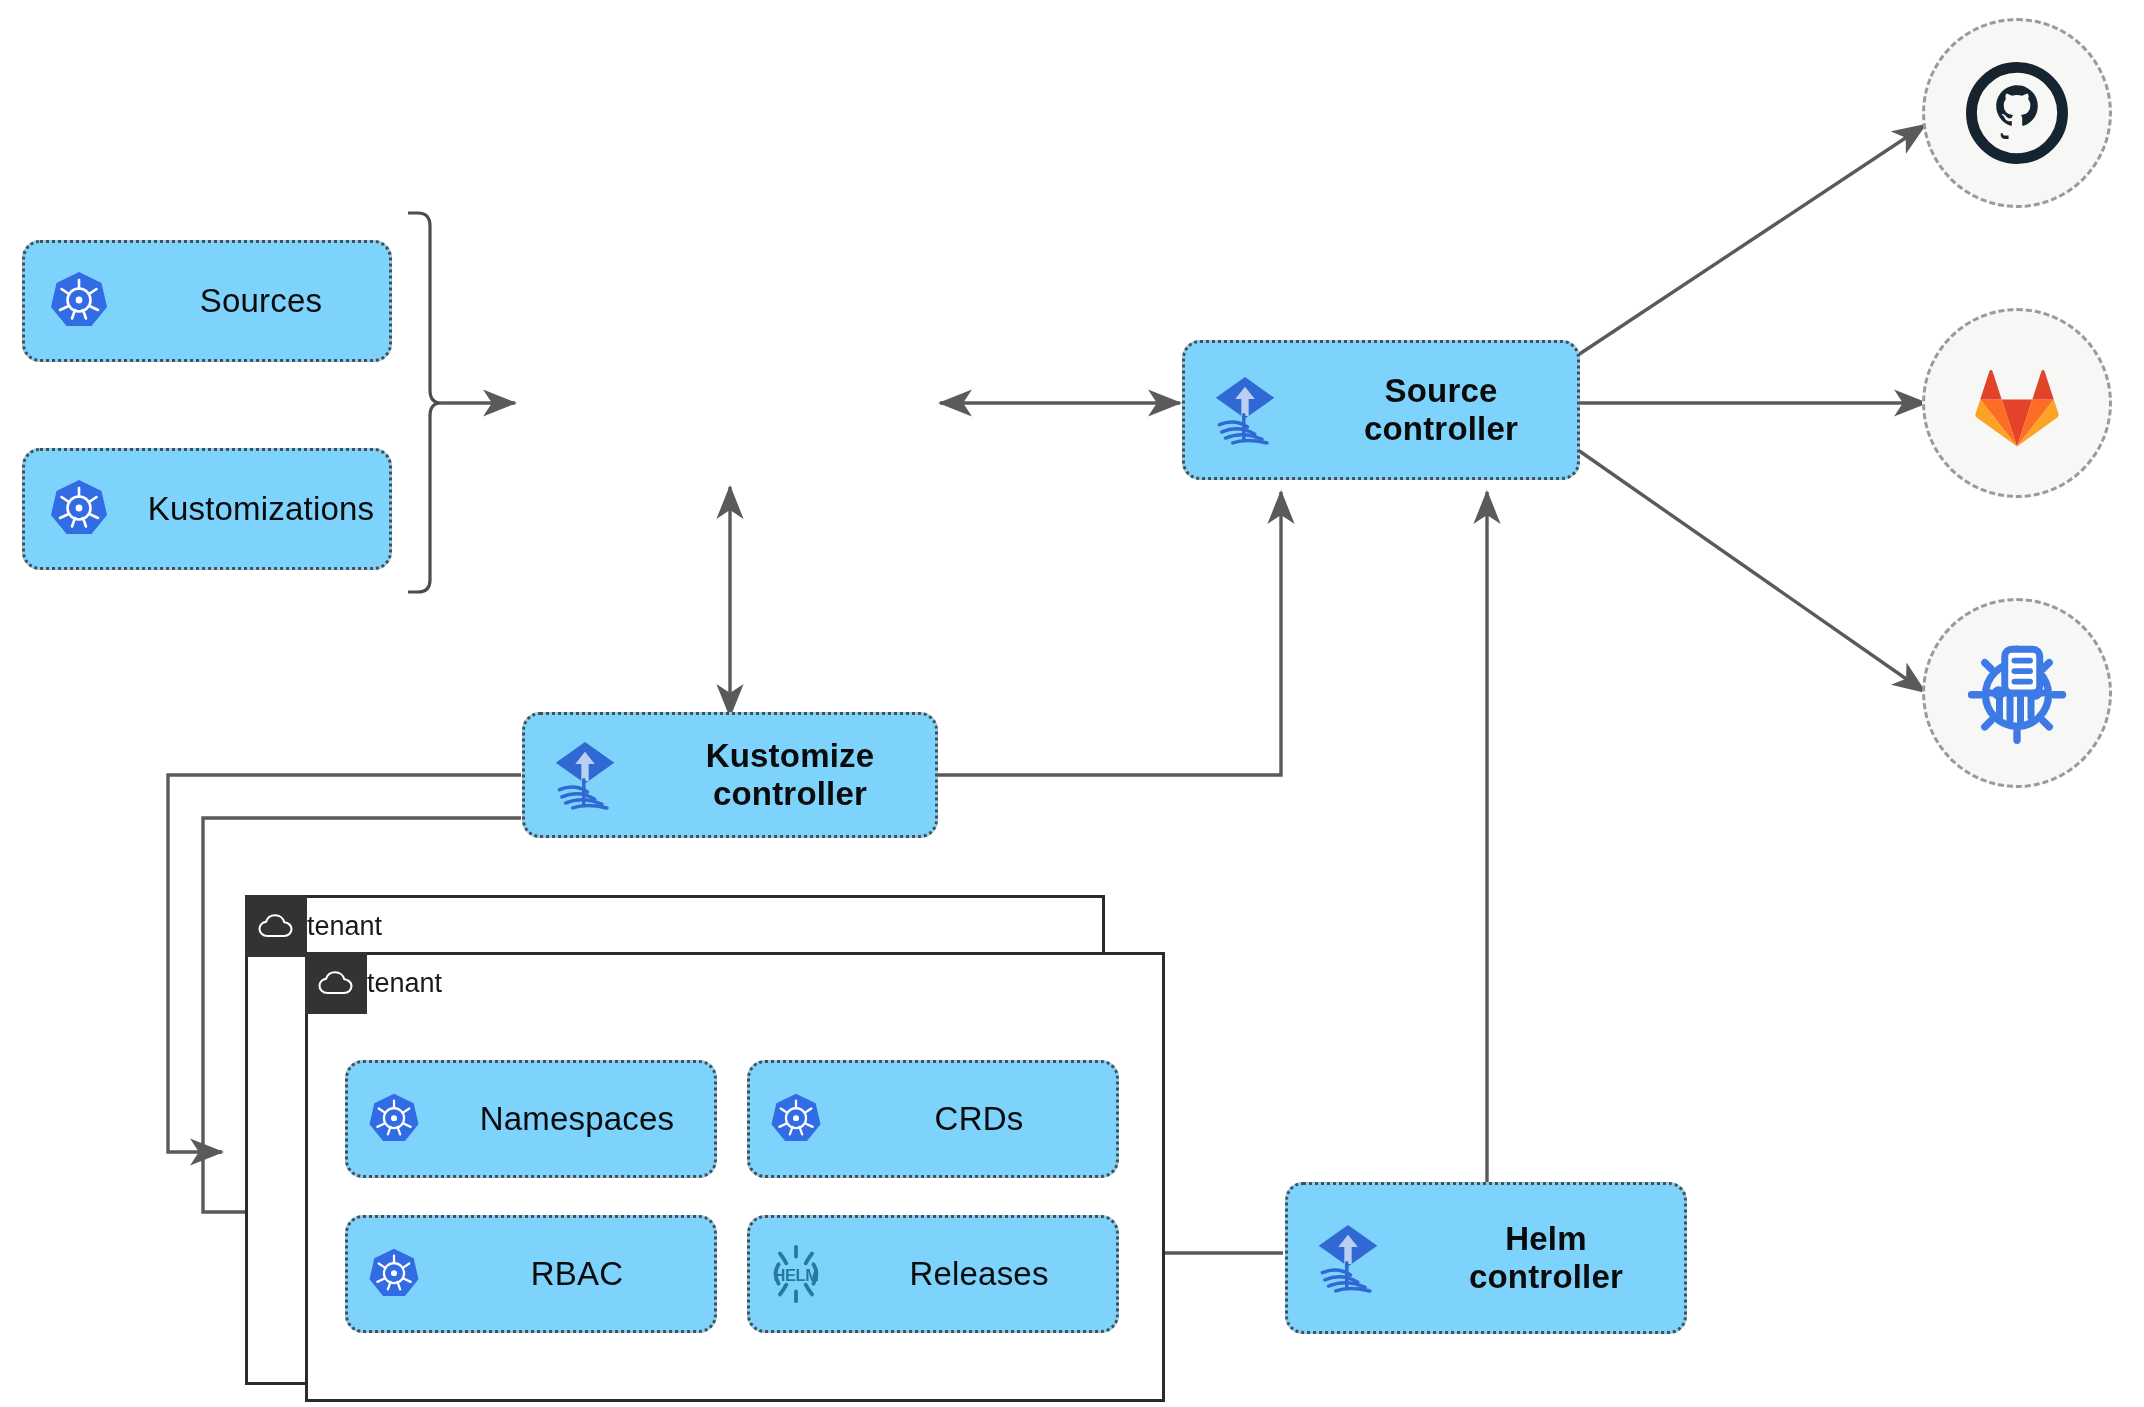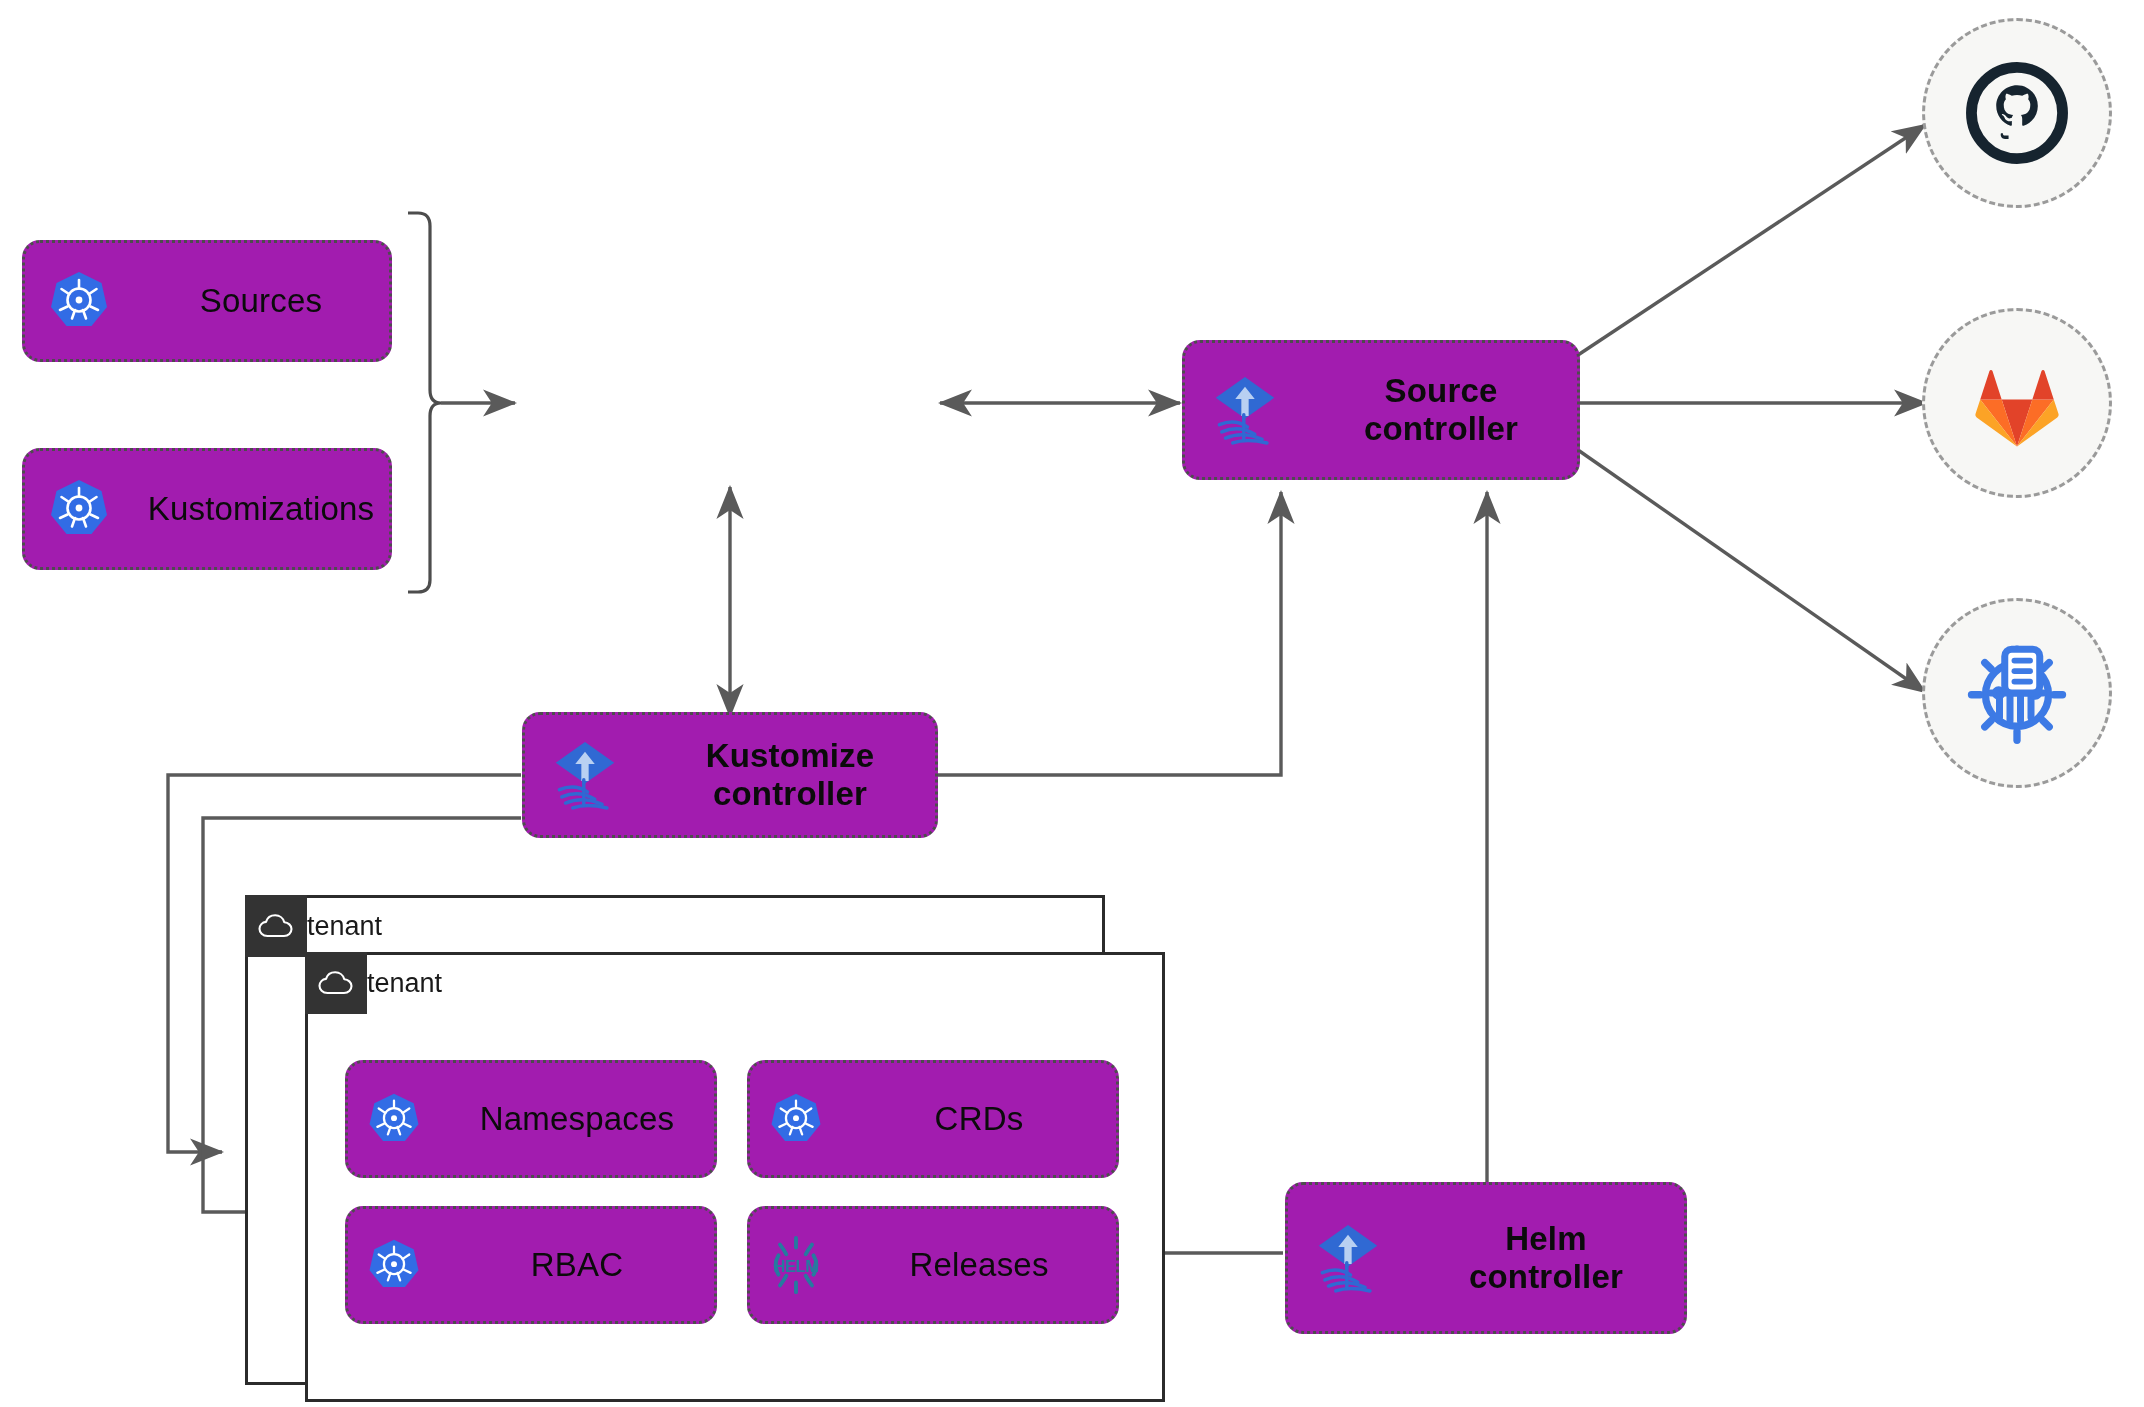--- a/index.html
+++ b/index.html
@@ -19,21 +19,21 @@
   }
   svg.wires {
     position: absolute;
     left: 0; top: 0;
     width: 2144px;
     height: 1407px;
     pointer-events: none;
   }
   .node {
     position: absolute;
-    background: #a21caf;
+    background: #7dd3fc;
     border: 3px dotted #4d4d4d;
     border-radius: 18px;
     display: flex;
     align-items: center;
     box-sizing: border-box;
   }
   .node .ico {
     flex: 0 0 auto;
     display: flex;
     align-items: center;
@@ -86,21 +86,21 @@
   }
   .tenant .tname {
     font-size: 27px;
     color: #1a1a1a;
   }
   .inner-grid {
     position: absolute;
     display: grid;
     grid-template-columns: 372px 372px;
     grid-template-rows: 118px 118px;
-    gap: 28px 30px;
+    gap: 37px 30px;
   }
   .inner-grid .node {
     position: relative;
     left: auto; top: auto;
     width: 100%;
     height: 100%;
   }
 </style>
 </head>
 <body>

